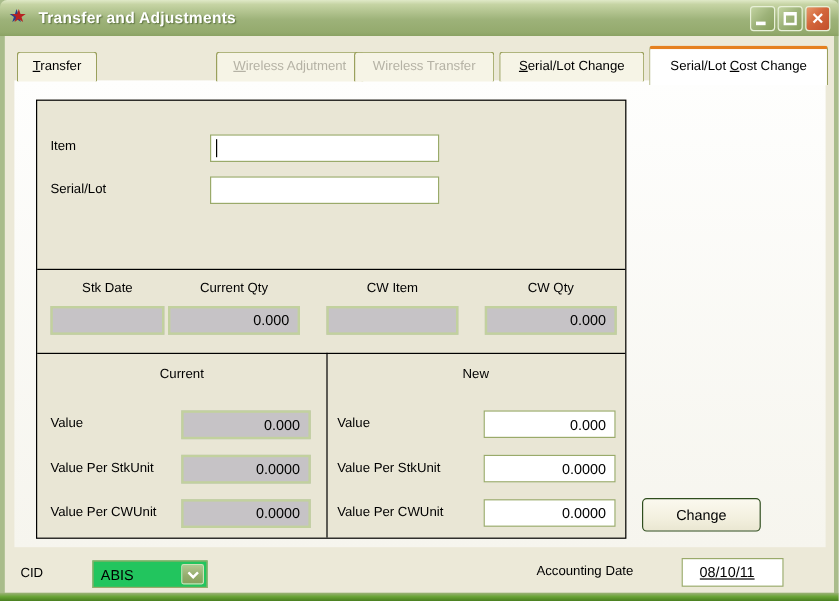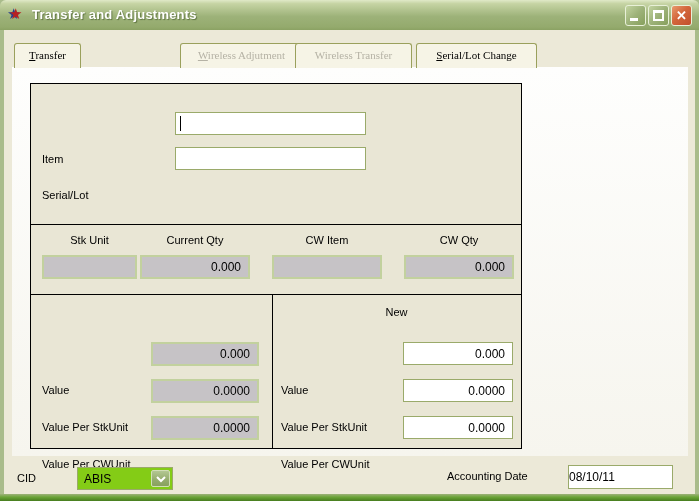--- a/index.html
+++ b/index.html
@@ -26,33 +26,33 @@
   .client { position:absolute; left:4px; top:30px; width:691px; height:464px; background:#ECE9D8; }
   .frame-bottom { position:absolute; left:0; bottom:0; width:699px; height:7px;
     background:linear-gradient(180deg,#9DB279 0%,#6AA437 45%,#477C1E 100%); }
 
   
   .content-white { position:absolute; left:12px; top:67px; width:676px; height:389px;
     background:linear-gradient(180deg,#FEFEFD 0%,#F6F5EE 100%); }
 
   
   .tab { position:absolute; top:43px; height:25px; background:#F6F4E6; border:1px solid #9AA05C; border-bottom:none;
-    border-radius:3px 3px 0 0; font-size:11px; color:#000; text-align:center; line-height:23px; cursor:default; z-index:2;font-family:Liberation Serif, serif; }
+    border-radius:3px 3px 0 0; font-size:11px; color:#000; text-align:center; line-height:23px; cursor:default; z-index:2; }
   .tab.disabled { color:#B5B2A5; }
   .tab.active { top:38px; height:33px; background:#fff; border-top:3px solid #E5801F; line-height:28px; z-index:3; }
   .t1 { left:14px;  width:67px; }
   .t2 { left:85px;  width:79px; }
   .t3 { left:168px; width:123px;margin-left:12px; }
   .t4 { left:295px; width:117px; }
   .t5 { left:416px; width:121px; }
   .t6 { left:541px; width:149px; }
 
   
   .box { position:absolute; left:30px; top:83px; width:492px; height:366px; background:#E9E6D5; border:1px solid #000; z-index:1; }
-  .lbl { position:absolute; font-size:11px; color:#000; white-space:nowrap;margin-top:37px; }
+  .lbl { position:absolute; font-size:11px; color:#000; white-space:nowrap; }
   .tinput { position:absolute; height:23px; border:1px solid #9AAA6A; background:#fff; font-family:"Liberation Sans",sans-serif;
     font-size:12px; color:#000; padding:0 4px; }
   .caret { position:absolute; width:1px; height:15px; background:#000; z-index:4; }
 
   .hline { position:absolute; left:0; width:490px; height:1px; background:#000; }
   .vline { position:absolute; left:241px; top:210px; width:1px; height:154px; background:#000; }
 
   .uhead { position:absolute; top:150px; font-size:11px; text-align:center; }
   .gfield { position:absolute; height:24px; background:#C6C3C6; border:2px solid #C2D19E;
     font-size:12px; color:#000; text-align:right; padding:0 7px; line-height:20px; }
@@ -61,26 +61,26 @@
   .sec-title { position:absolute; top:222px; font-size:11px; text-align:center; }
   .num-input { text-align:right; padding-right:7px; }
 
   
   .change-btn { position:absolute; left:535px; top:415px; width:99px; height:28px; z-index:2;
     background:linear-gradient(180deg,#FBF9EF 0%,#F3F0DF 60%,#EAE7D2 100%);
     border:1px solid #2F4D1D; border-radius:4px; font-family:"Liberation Sans",sans-serif; font-size:12px; color:#000; cursor:default; }
 
   
   .f-lbl { position:absolute; font-size:11px; color:#000; white-space:nowrap; z-index:2; }
-  .dropdown { position:absolute; left:77px; top:467px; width:96px; height:23px; background:#84cc16; border:1px solid #9AAA6A; z-index:2; }
+  .dropdown { position:absolute; left:77px; top:467px; width:96px; height:23px; background:#22c55e; border:1px solid #9AAA6A; z-index:2; }
   .dd-value { position:absolute; left:6px; top:4px; font-size:12px; }
   .dd-btn { position:absolute; right:2px; top:2px; width:19px; height:17px; border:1px solid #D2DEB6; border-radius:2px;
     background:linear-gradient(180deg,#B3C792 0%,#94AC6C 60%,#88A15F 100%); }
   .dd-btn svg { position:absolute; left:4px; top:5px; }
-  .date-input { position:absolute; left:568px; top:465px; width:105px; height:24px; z-index:2; padding-left:0; }
+  .date-input { position:absolute; left:568px; top:465px; width:85px; height:24px; z-index:2; padding-left:14px;text-decoration:underline; }
 </style>
 </head>
 <body>
 
 <div class="window">
 
   <div class="titlebar">
     <span class="app-icon">★</span>
     <span class="win-title">Transfer and Adjustments</span>
     <div class="winbtns">
@@ -98,45 +98,47 @@
 
   <div class="client"></div>
   <div class="frame-bottom"></div>
 
   <div class="content-white"></div>
 
   <div class="tab t1"><u>T</u>ransfer</div>
   <div class="tab t3 disabled"><u>W</u>ireless Adjutment</div>
   <div class="tab t5"><u>S</u>erial/Lot Change</div>
   <div class="tab t4 disabled">Wireless Transfer</div>
+  <div class="tab t6 active">Serial/Lot <u>C</u>ost Change</div>
 
   <div class="box">
 
     <span class="lbl" style="left:11px; top:32px;">Item</span>
     <input class="tinput" style="left: 144px; top: 28px; width: 191px;" value="">
     <span class="caret" style="left:149px; top:32px;"></span>
 
     <span class="lbl" style="left:11px; top:68px;">Serial/Lot</span>
     <input class="tinput" style="left: 144px; top: 63px; width: 191px;" value="">
 
     <div class="hline" style="top:140px;"></div>
 
-    <span class="uhead" style="left:11px;  width:95px;">Stk Unit</span>
+    <span class="uhead" style="left:11px;  width:95px;">Stk Date</span>
     <span class="uhead" style="left:109px; width:110px;">Current Qty</span>
     <span class="uhead" style="left:241px; width:110px;">CW Item</span>
     <span class="uhead" style="left:373px; width:110px;">CW Qty</span>
 
     <div class="gfield uf" style="left:11px;  width:95px;"></div>
     <div class="gfield uf" style="left:109px; width:110px;">0.000</div>
     <div class="gfield uf" style="left:241px; width:110px;"></div>
     <div class="gfield uf" style="left:373px; width:110px;">0.000</div>
 
     <div class="hline" style="top:210px;"></div>
     <div class="vline"></div>
 
+    <span class="sec-title" style="left:0; width:241px;">Current</span>
     <span class="sec-title" style="left:241px; width:249px;">New</span>
 
     <span class="lbl" style="left:11px; top:263px;">Value</span>
     <div class="gfield" style="left:120px; top:258px; width:108px;">0.000</div>
 
     <span class="lbl" style="left:11px; top:300px;">Value Per StkUnit</span>
     <div class="gfield" style="left:120px; top:295px; width:108px;">0.0000</div>
 
     <span class="lbl" style="left:11px; top:337px;">Value Per CWUnit</span>
     <div class="gfield" style="left:120px; top:332px; width:108px;">0.0000</div>
@@ -144,20 +146,21 @@
     <span class="lbl" style="left:250px; top:263px;">Value</span>
     <input class="tinput num-input" style="left: 372px; top: 258px; width: 110px;" value="0.000">
 
     <span class="lbl" style="left:250px; top:300px;">Value Per StkUnit</span>
     <input class="tinput num-input" style="left: 372px; top: 295px; width: 110px;" value="0.0000">
 
     <span class="lbl" style="left:250px; top:337px;">Value Per CWUnit</span>
     <input class="tinput num-input" style="left: 372px; top: 332px; width: 110px;" value="0.0000">
   </div>
 
+  <button class="change-btn">Change</button>
 
   <span class="f-lbl" style="left:17px; top:472px;">CID</span>
   <div class="dropdown">
     <span class="dd-value">ABIS</span>
     <div class="dd-btn">
       <svg width="10" height="7" viewBox="0 0 10 7">
         <polyline points="1,1 5,5 9,1" fill="none" stroke="#ffffff" stroke-width="2"></polyline>
       </svg>
     </div>
   </div>

